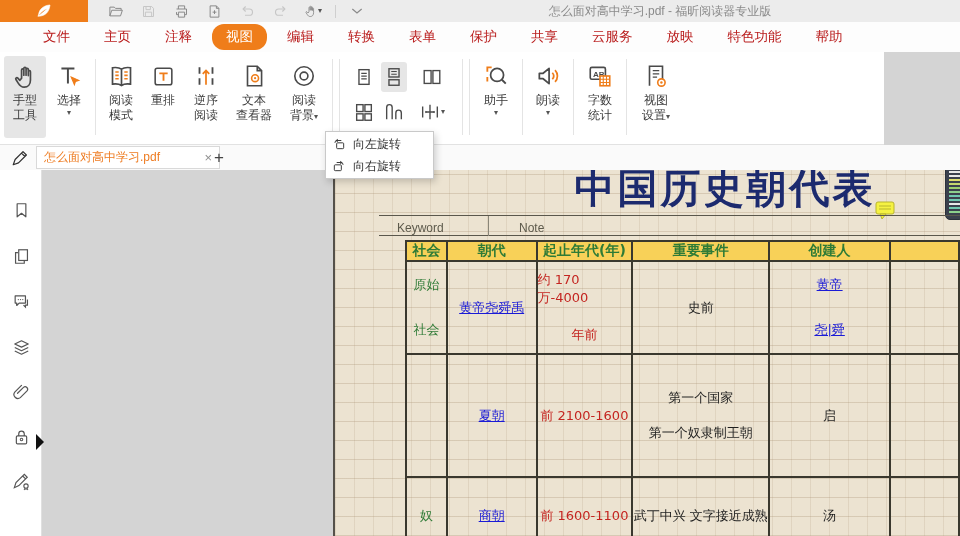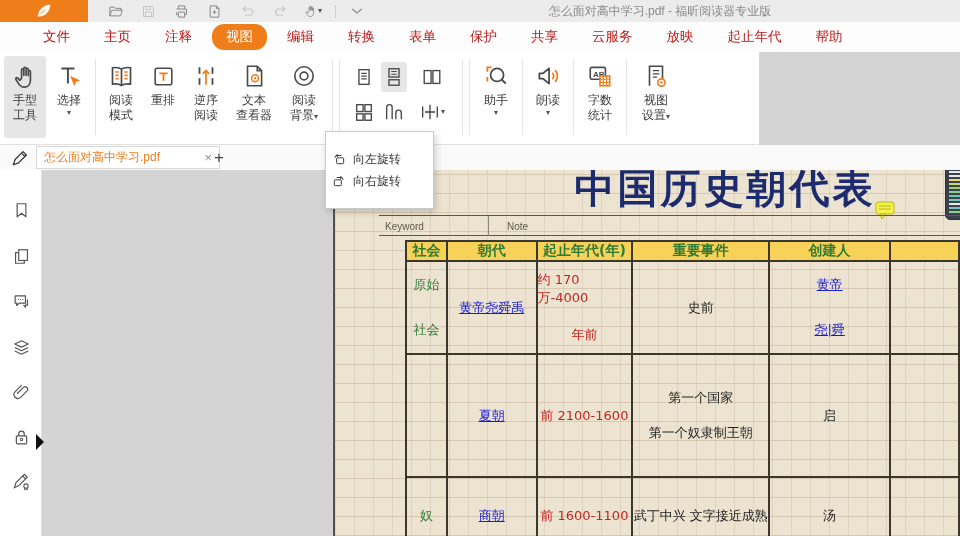--- a/index.html
+++ b/index.html
@@ -18,21 +18,21 @@
   .win-title{position:absolute;left:430px;top:0;width:460px;height:22px;line-height:22px;
              text-align:center;font-size:12px;color:#8a8a8a;white-space:nowrap;overflow:hidden;}
 
   
   .menubar{position:absolute;left:0;top:22px;width:960px;height:30px;background:#fdfdfd;
            display:flex;align-items:center;padding-left:26px;box-sizing:border-box;}
   .mitem{font-size:13.5px;color:#b91c1c;padding:0 17px;line-height:22px;white-space:nowrap;}
   .mitem.active{background:#ef7d1a;color:#fff;border-radius:12px;padding:2px 14px;margin:0 3px;}
 
   
-  .ribbon{position:absolute;left:0;top:52px;width:759px;height:93px;background:#fff;
+  .ribbon{position:absolute;left:0;top:52px;width:884px;height:93px;background:#fff;
           border-bottom:1px solid #e2e2e2;display:flex;align-items:flex-start;
           padding:4px 0 0 4px;box-sizing:border-box;}
   .rbtn{display:flex;flex-direction:column;align-items:center;border-radius:3px;
         padding-top:3px;min-height:82px;box-sizing:border-box;}
   .rbtn .ic{height:34px;display:flex;align-items:center;justify-content:center;}
   .rlbl{font-size:12px;line-height:15px;color:#3b3b3b;text-align:center;white-space:nowrap;}
   .caret{font-size:8px;color:#555;line-height:10px;}
   .pressed{background:#e6e6e6;}
   .vsep{width:1px;height:76px;background:#e4e4e4;margin:3px 3px 0 3px;flex:none;}
   .laygrid{display:grid;grid-template-columns:30px 30px 46px;grid-auto-rows:35px;padding:3px 4px 0 6px;}
@@ -64,21 +64,21 @@
           repeating-linear-gradient(90deg, rgba(166,142,112,.18) 0 1px, transparent 1px 19px);}
   .pdf-title{position:absolute;left:148px;top:-9px;width:484px;text-align:center;
              font-size:40px;font-weight:900;color:#1c2a6e;letter-spacing:3px;
              font-family:"DejaVu Sans",sans-serif;white-space:nowrap;}
   .note-annot{position:absolute;left:540px;top:31px;}
   .mini-scroll{position:absolute;left:610px;top:-5px;width:17px;height:53px;background:#3b414e;
                border:1px solid #2c313b;border-radius:5px;display:flex;align-items:center;justify-content:center;}
   .kn-band{position:absolute;left:44px;top:45px;width:583px;height:21px;
            border-top:1px solid #5a574c;border-bottom:1px solid #5a574c;box-sizing:border-box;}
   .kn-div{position:absolute;left:109px;top:0;width:1px;height:20px;background:#8a8678;}
-  .kn-lbl{position:absolute;top:5px;font-size:10px;color:#5d5a4c;}
+  .kn-lbl{position:absolute;top:5px;font-size:12px;color:#5d5a4c;margin-left:12px;}
   .kn-keyword{left:6px;}
   .kn-note{left:128px;}
 
   
   .dyn-table{position:absolute;left:70px;top:70px;border-collapse:collapse;table-layout:fixed;
              font-family:"DejaVu Sans",sans-serif;}
   .dyn-table td{border:2px solid #3a382e;padding:0;vertical-align:middle;}
   .dyn-table td.hd{background:#f8d158;color:#2e7b36;font-weight:bold;font-size:14px;text-align:center;}
   .cbox{display:flex;flex-direction:column;align-items:center;justify-content:center;font-size:13px;font-weight:normal;}
   .cbox.spread{justify-content:space-around;}
@@ -86,21 +86,21 @@
   .h-r1{height:91px;}
   .h-r2{height:121px;}
   .h-r3{height:76px;}
   .c-green{color:#2e7b36;}
   .c-red{color:#c42520;}
   .c-link{color:#1b1bd6;text-decoration:underline;}
   .c-blk{color:#1f1f1f;}
 
   
   .dropdown{position:absolute;left:325px;top:131px;width:107px;background:#fff;
-            border:1px solid #c9c9c9;box-shadow:2px 3px 7px rgba(0,0,0,.18);z-index:60;padding:16px 0;}
+            border:1px solid #c9c9c9;box-shadow:2px 3px 7px rgba(0,0,0,.18);z-index:60;padding:1px 0;}
   .ditem{height:22px;display:flex;align-items:center;padding-left:6px;}
   .ditem .dlabel{font-size:12px;color:#333;padding-left:7px;white-space:nowrap;}
 </style>
 </head>
 <body>
 
 <svg width="0" height="0" style="position:absolute">
   <defs>
     <symbol id="i-folder" viewBox="0 0 24 24">
         <path d="M3 19V5h7l2 2h9v3M3 19l3-9h17l-3 9z" fill="none" stroke="currentColor" stroke-width="1.6"></path>
@@ -320,21 +320,21 @@
   <span class="mitem">主页</span>
   <span class="mitem">注释</span>
   <span class="mitem active">视图</span>
   <span class="mitem">编辑</span>
   <span class="mitem">转换</span>
   <span class="mitem">表单</span>
   <span class="mitem">保护</span>
   <span class="mitem">共享</span>
   <span class="mitem">云服务</span>
   <span class="mitem">放映</span>
-  <span class="mitem">起止年代</span>
+  <span class="mitem">特色功能</span>
   <span class="mitem">帮助</span>
 </div>
 
 <div class="ribbon">
   <div class="rbtn pressed" style="width:42px">
     <span class="ic">
         <svg width="27" height="27" color="#4a4a4a">
           <use href="#i-hand"></use>
         </svg>
       </span>

